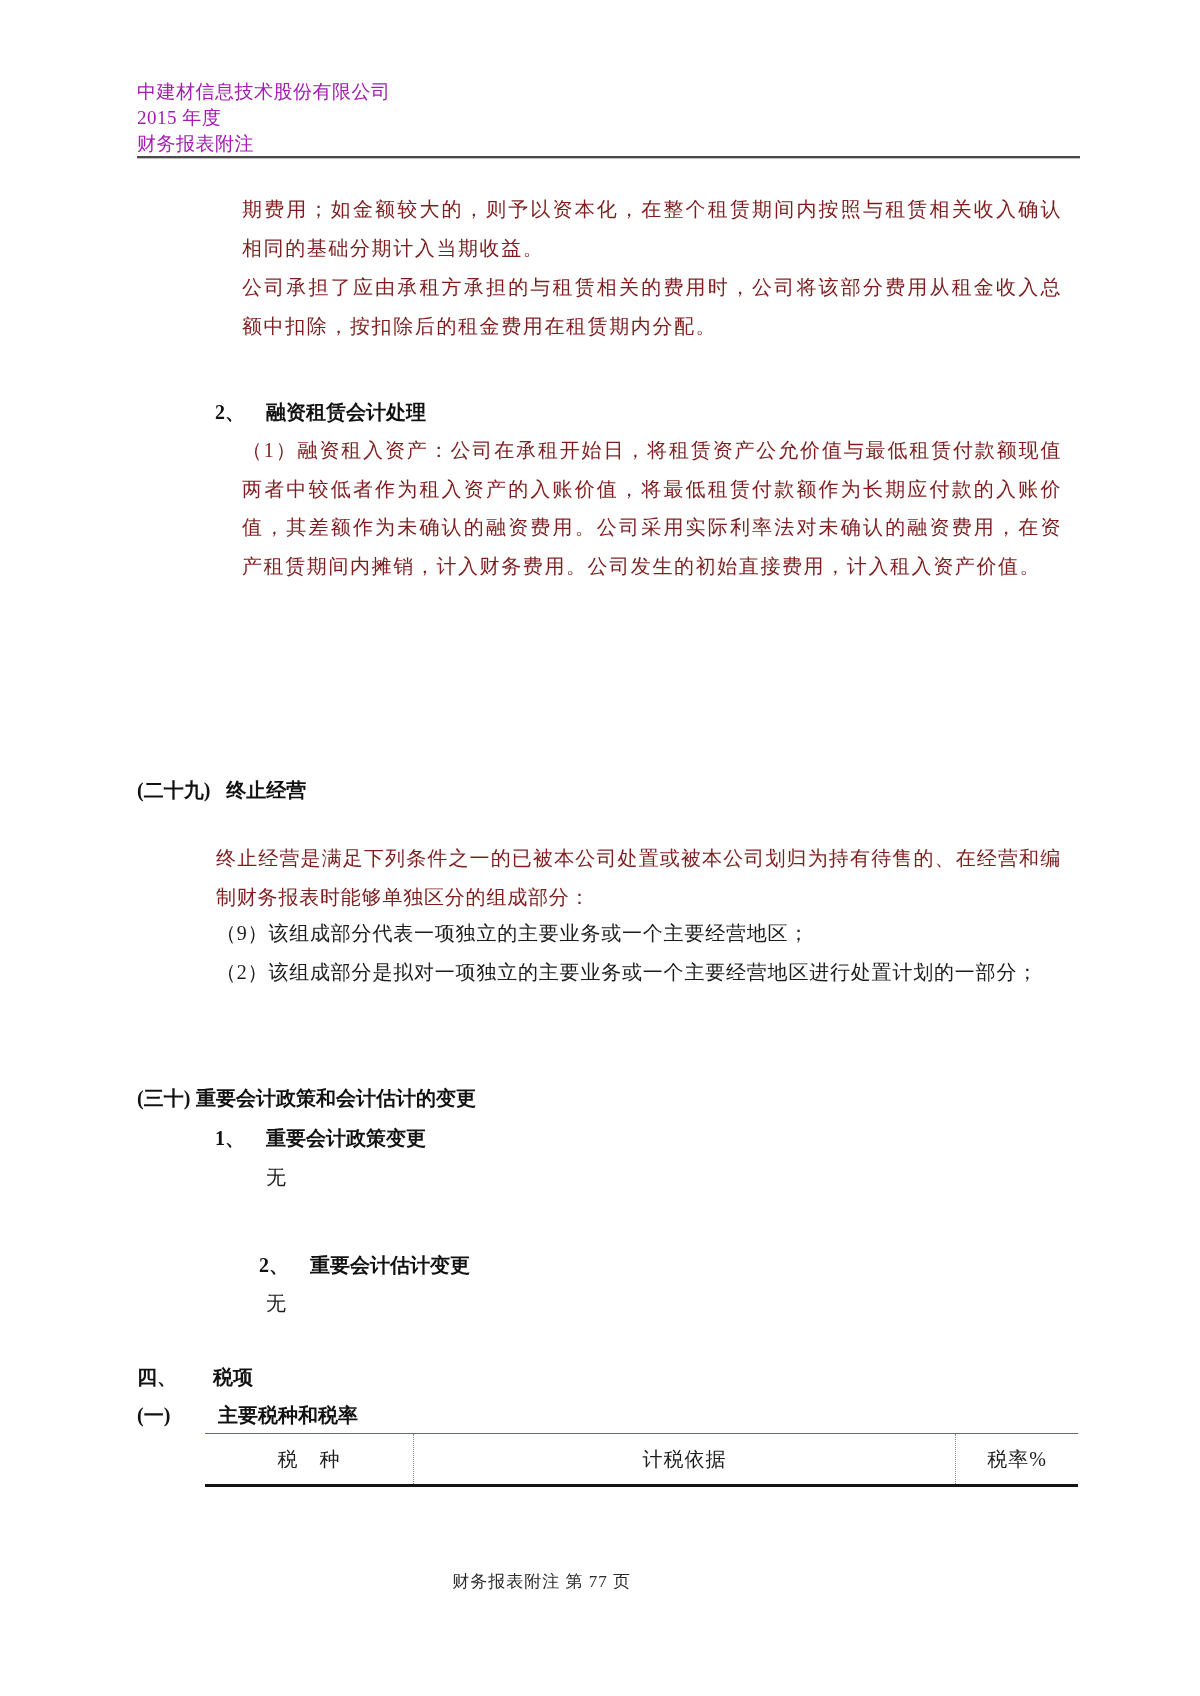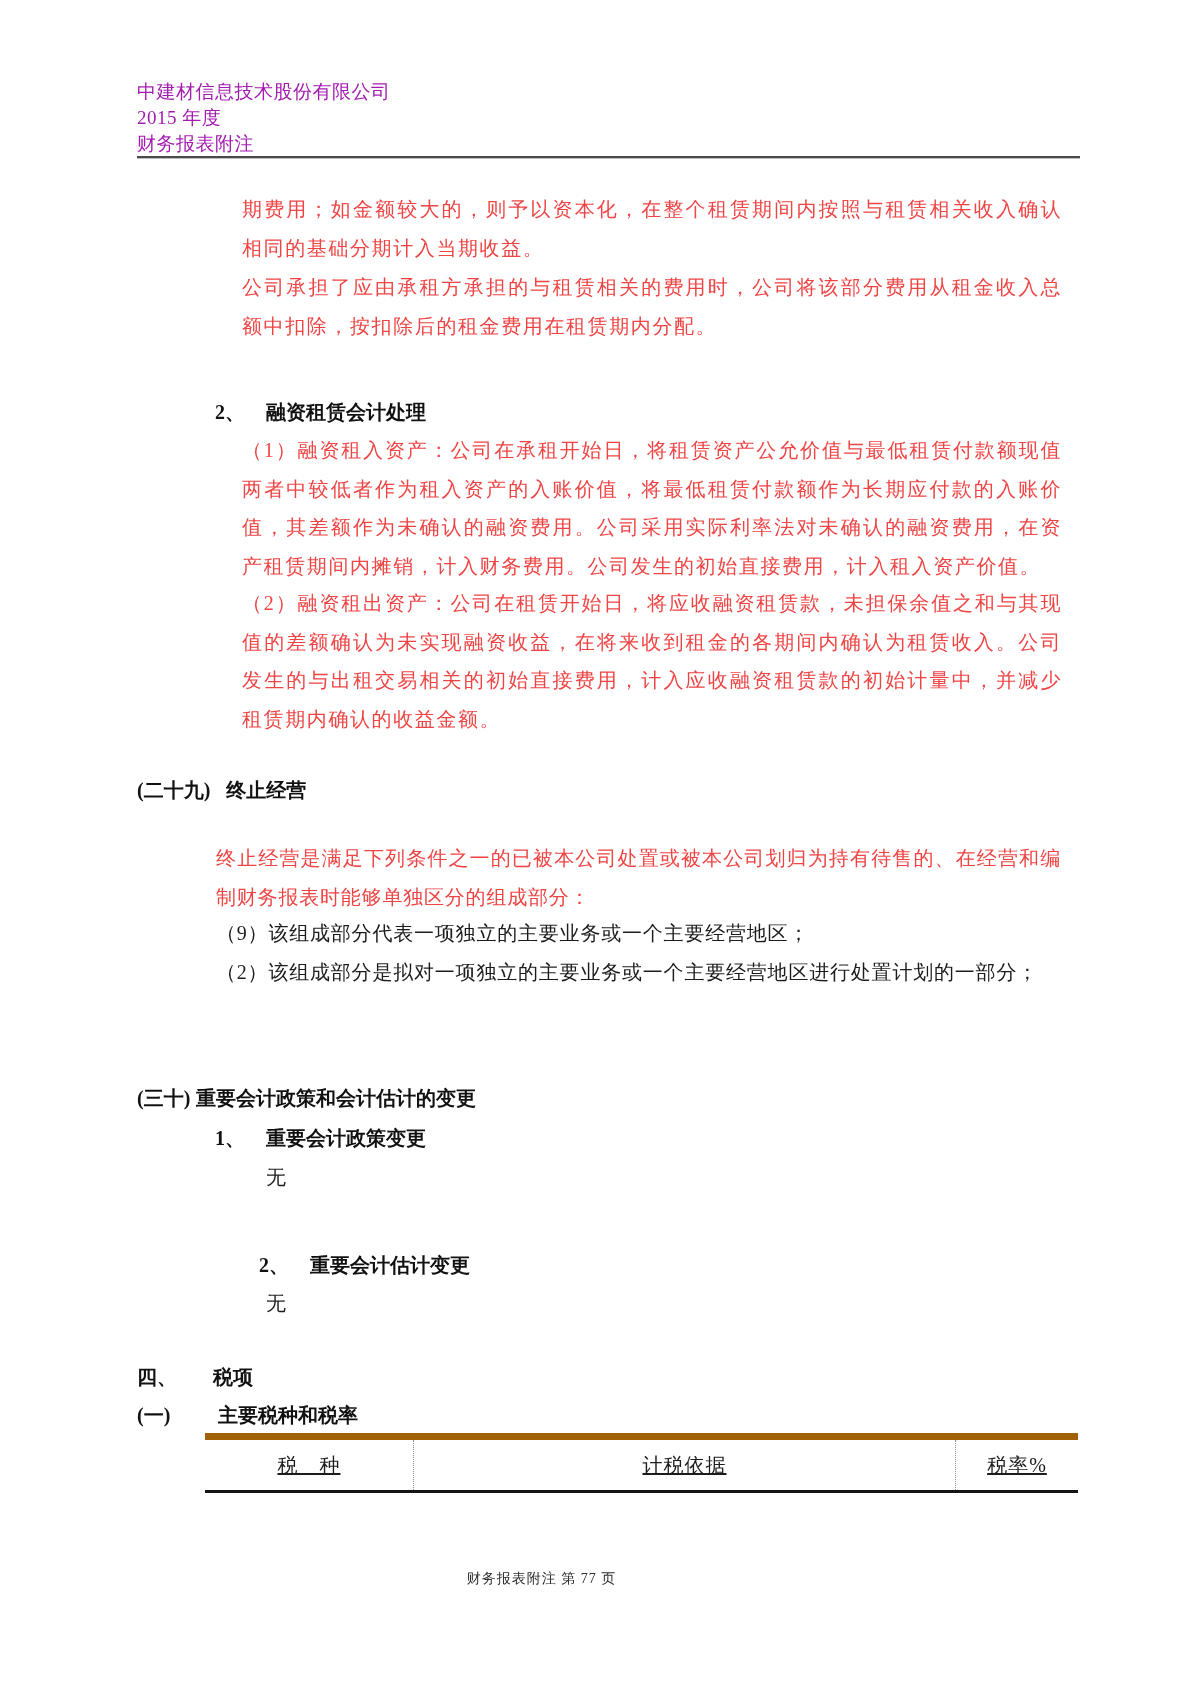--- a/index.html
+++ b/index.html
@@ -34,21 +34,21 @@
     background: #4a4a4a;
     border-bottom: 1px solid #bdbdbd;
   }
 
   
   .para {
     font-size: 20px;
     line-height: 39px;
     text-align: justify;
     text-align-last: left;
-    color: #ef4444;
+    color: #7f1d1d;
   }
   .para-l1 { left: 242px; width: 820px; letter-spacing: 1.6px; }
   .para-l0 { left: 216px; width: 845px; letter-spacing: 0.8px; line-height: 38.5px; }
 
   .item-line {
     font-size: 20px;
     line-height: 38px;
     white-space: nowrap;
     letter-spacing: 0.8px;
     color: #1c1c1c;
@@ -81,24 +81,23 @@
     left: 266px;
     font-size: 20px;
     line-height: 28px;
     color: #1c1c1c;
   }
 
   
   .tax-table {
     left: 205px; top: 1433px;
     width: 873px;
-    border-top: 7px solid #a16207;
+    border-top: 1px solid #a16207;
     border-bottom: 3px solid #141414;
     display: flex;
-    text-decoration: underline;
   }
   .tax-cell {
     height: 50px;
     display: flex;
     align-items: center;
     justify-content: center;
     font-size: 20px;
     letter-spacing: 1px;
     color: #1c1c1c;
     box-sizing: border-box;
@@ -106,21 +105,21 @@
   .tax-cell + .tax-cell { border-left: 1px dotted #8a8a8a; }
   .col-1 { width: 208px; }
   .col-2 { width: 542px; }
   .col-3 { width: 123px; }
 
   
   .page-footer {
     left: 0; top: 1570px;
     width: 1083px;
     text-align: center;
-    font-size: 14px;
+    font-size: 17px;
     letter-spacing: 1px;
     color: #2a2a2a;
   }
 </style>
 </head>
 <body>
 
 <div class="page">
 
   <div class="abs doc-header">
@@ -130,21 +129,20 @@
   </div>
   <div class="abs header-rule"></div>
 
   <div class="abs para para-l1" style="top:190px;">期费用；如金额较大的，则予以资本化，在整个租赁期间内按照与租赁相关收入确认相同的基础分期计入当期收益。</div>
   <div class="abs para para-l1" style="top:268px;">公司承担了应由承租方承担的与租赁相关的费用时，公司将该部分费用从租金收入总额中扣除，按扣除后的租金费用在租赁期内分配。</div>
 
   <div class="abs h-sub" style="top:398px;">
     <span class="num-sub">2、</span><span>融资租赁会计处理</span>
   </div>
   <div class="abs para para-l1" style="top:431px; line-height:38.5px;">（1）融资租入资产：公司在承租开始日，将租赁资产公允价值与最低租赁付款额现值两者中较低者作为租入资产的入账价值，将最低租赁付款额作为长期应付款的入账价值，其差额作为未确认的融资费用。公司采用实际利率法对未确认的融资费用，在资产租赁期间内摊销，计入财务费用。公司发生的初始直接费用，计入租入资产价值。</div>
-  <div class="abs para para-l1" style="top:584px; line-height:38.5px;">（2）融资租出资产：公司在租赁开始日，将应收融资租赁款，未担保余值之和与其现值的差额确认为未实现融资收益，在将来收到租金的各期间内确认为租赁收入。公司发生的与出租交易相关的初始直接费用，计入应收融资租赁款的初始计量中，并减少租赁期内确认的收益金额。</div>
 
   <div class="abs h-main" style="top:776px;">
     <span class="num-29">(二十九)</span><span>终止经营</span>
   </div>
   <div class="abs para para-l0" style="top:839px;">终止经营是满足下列条件之一的已被本公司处置或被本公司划归为持有待售的、在经营和编制财务报表时能够单独区分的组成部分：</div>
   <div class="abs item-line" style="left:216px; top:914px;">（9）该组成部分代表一项独立的主要业务或一个主要经营地区；</div>
   <div class="abs item-line" style="left:216px; top:953px;">（2）该组成部分是拟对一项独立的主要业务或一个主要经营地区进行处置计划的一部分；</div>
 
   <div class="abs h-main" style="top:1084px;">
     <span class="num-30">(三十)</span><span>重要会计政策和会计估计的变更</span>

